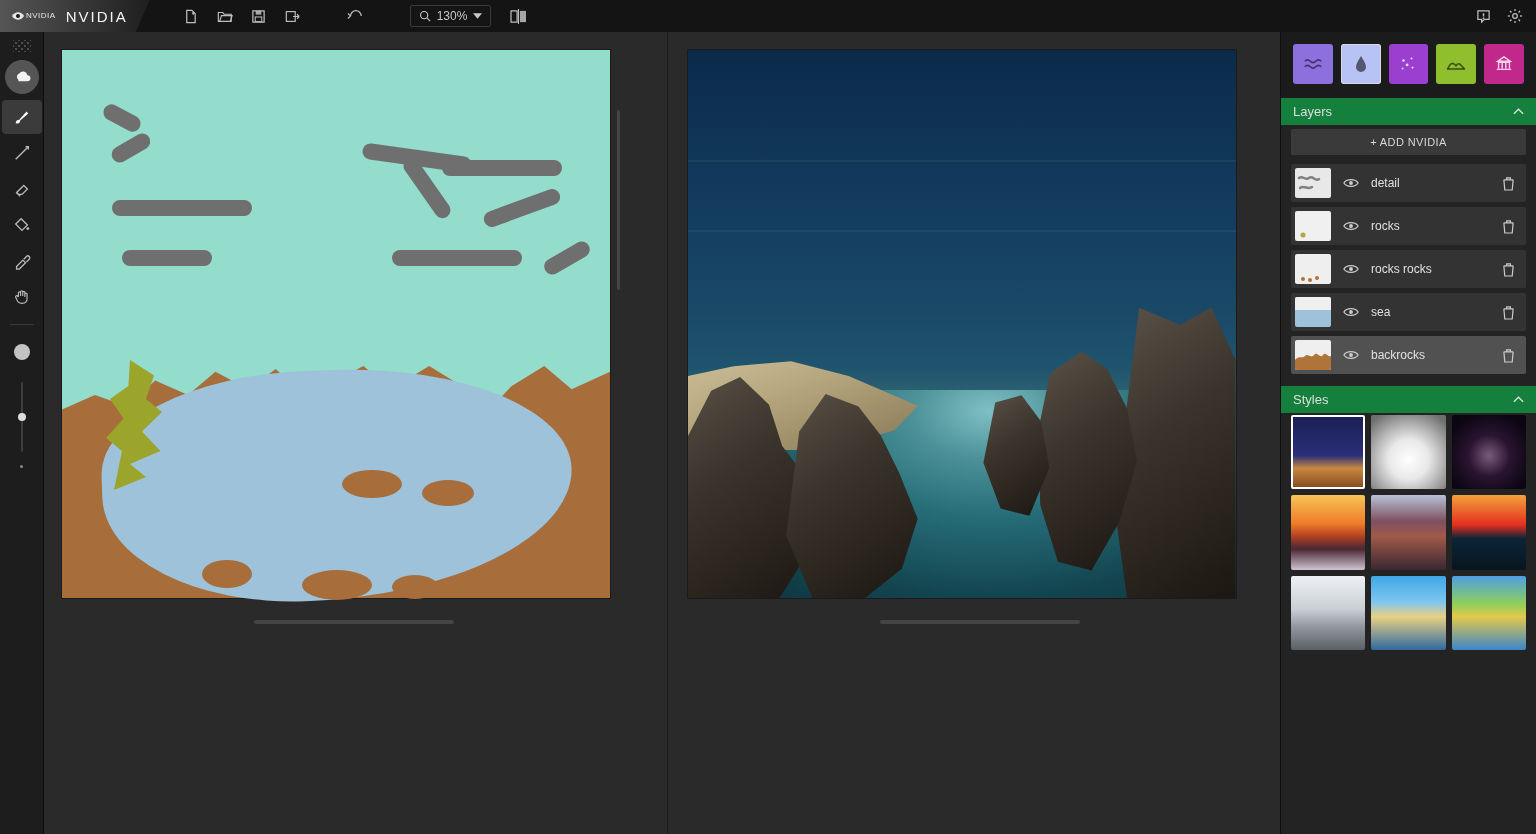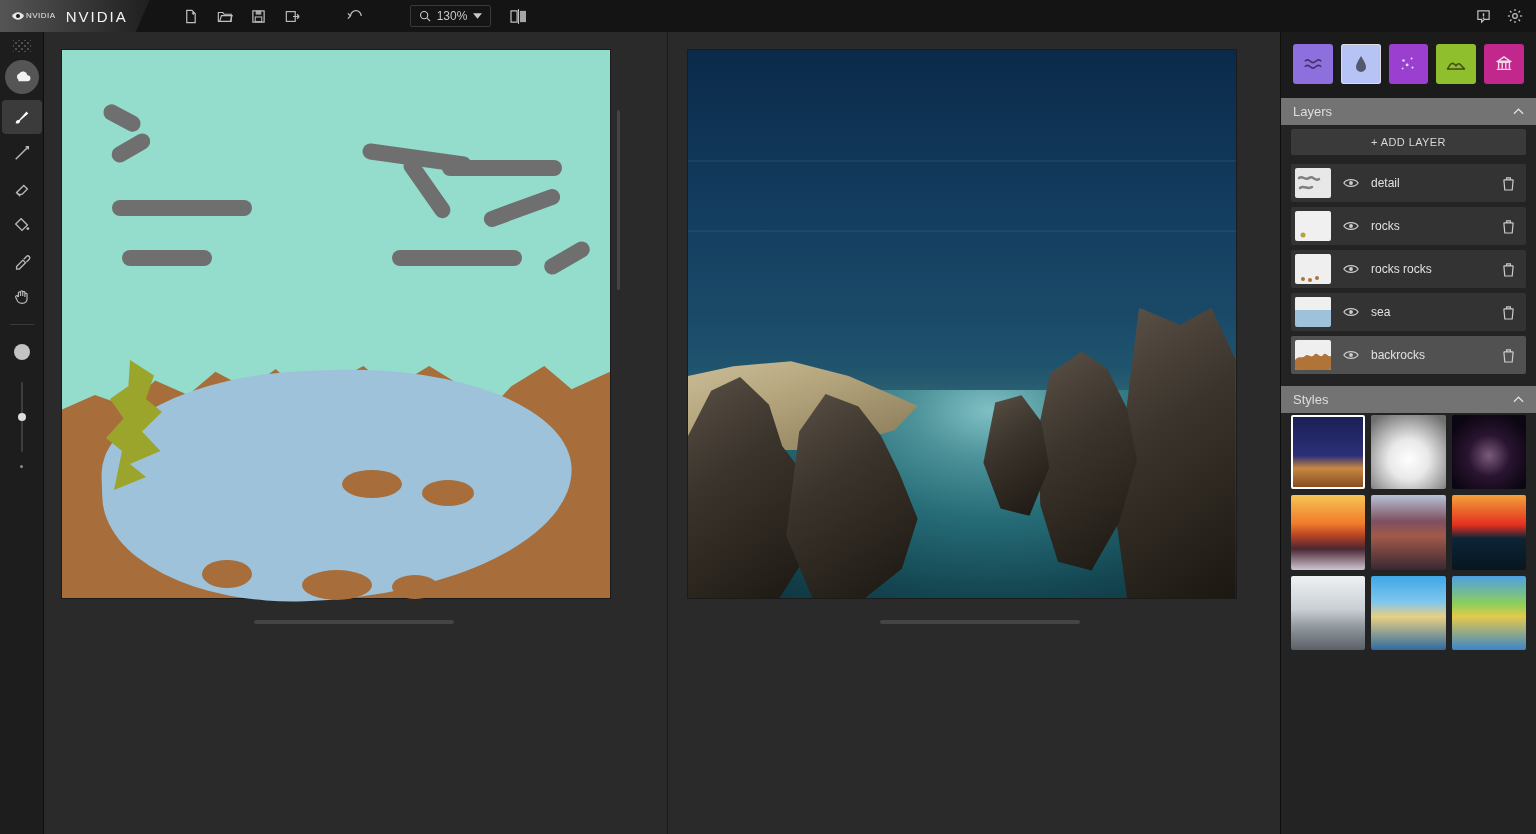--- a/index.html
+++ b/index.html
@@ -226,21 +226,21 @@
     width:40px; height:40px; display:flex; align-items:center; justify-content:center;
     border-radius:3px; cursor:pointer; color:rgba(0,0,0,0.55);
   }
   .mat-swatch.sel { outline:1px solid #dcdcdc; outline-offset:-1px; }
   .mat-swatch.alt-fg { color:rgba(255,255,255,0.8); }
 
   
   .sec-head {
     display:flex; align-items:center; justify-content:space-between;
     padding:6px 12px; font-size:13px; color:#dedede;
-    background:#737373; cursor:pointer;
+    background:#15803d; cursor:pointer;
   }
 
   
   .layers-body { padding:0 10px 12px 10px; display:flex; flex-direction:column; gap:5px; }
   .add-layer-btn {
     background:#3a3a3a; color:#d7d7d7; text-align:center;
     font-size:11px; letter-spacing:0.4px; padding:7px 0;
     border-radius:2px; cursor:pointer; margin-top:4px; margin-bottom:4px;
   }
   .layer-row {
@@ -526,21 +526,21 @@
 
     <div class="sec-head">
       <span>Layers</span>
       <span>
         <svg width="11" height="7" viewBox="0 0 12 7">
             <path d="M1 6 6 1l5 5" fill="none" stroke="currentColor" stroke-width="1.4"></path>
           </svg>
       </span>
     </div>
     <div class="layers-body">
-      <div class="add-layer-btn">+ ADD LAYER</div>
+      <div class="add-layer-btn">+ ADD NVIDIA</div>
       <div id="layers-list" style="display: flex; flex-direction: column; gap: 5px;">
           <div class="layer-row">
             <div class="layer-thumb" style="background: rgb(232, 232, 232);">
               <svg width="36" height="30" viewBox="0 0 36 30">
                 <path d="M4 10c4-3 6 3 10 0s6 4 10 1M5 20c4-3 8 2 12-1" stroke="#808080" stroke-width="2.5" fill="none" stroke-linecap="round"></path>
               </svg>
             </div>
             <span class="eye-btn">
               <svg width="16" height="12" viewBox="0 0 18 12">
                 <path d="M1 6c3-5 13-5 16 0-3 5-13 5-16 0z" fill="none" stroke="currentColor" stroke-width="1.4"></path>

